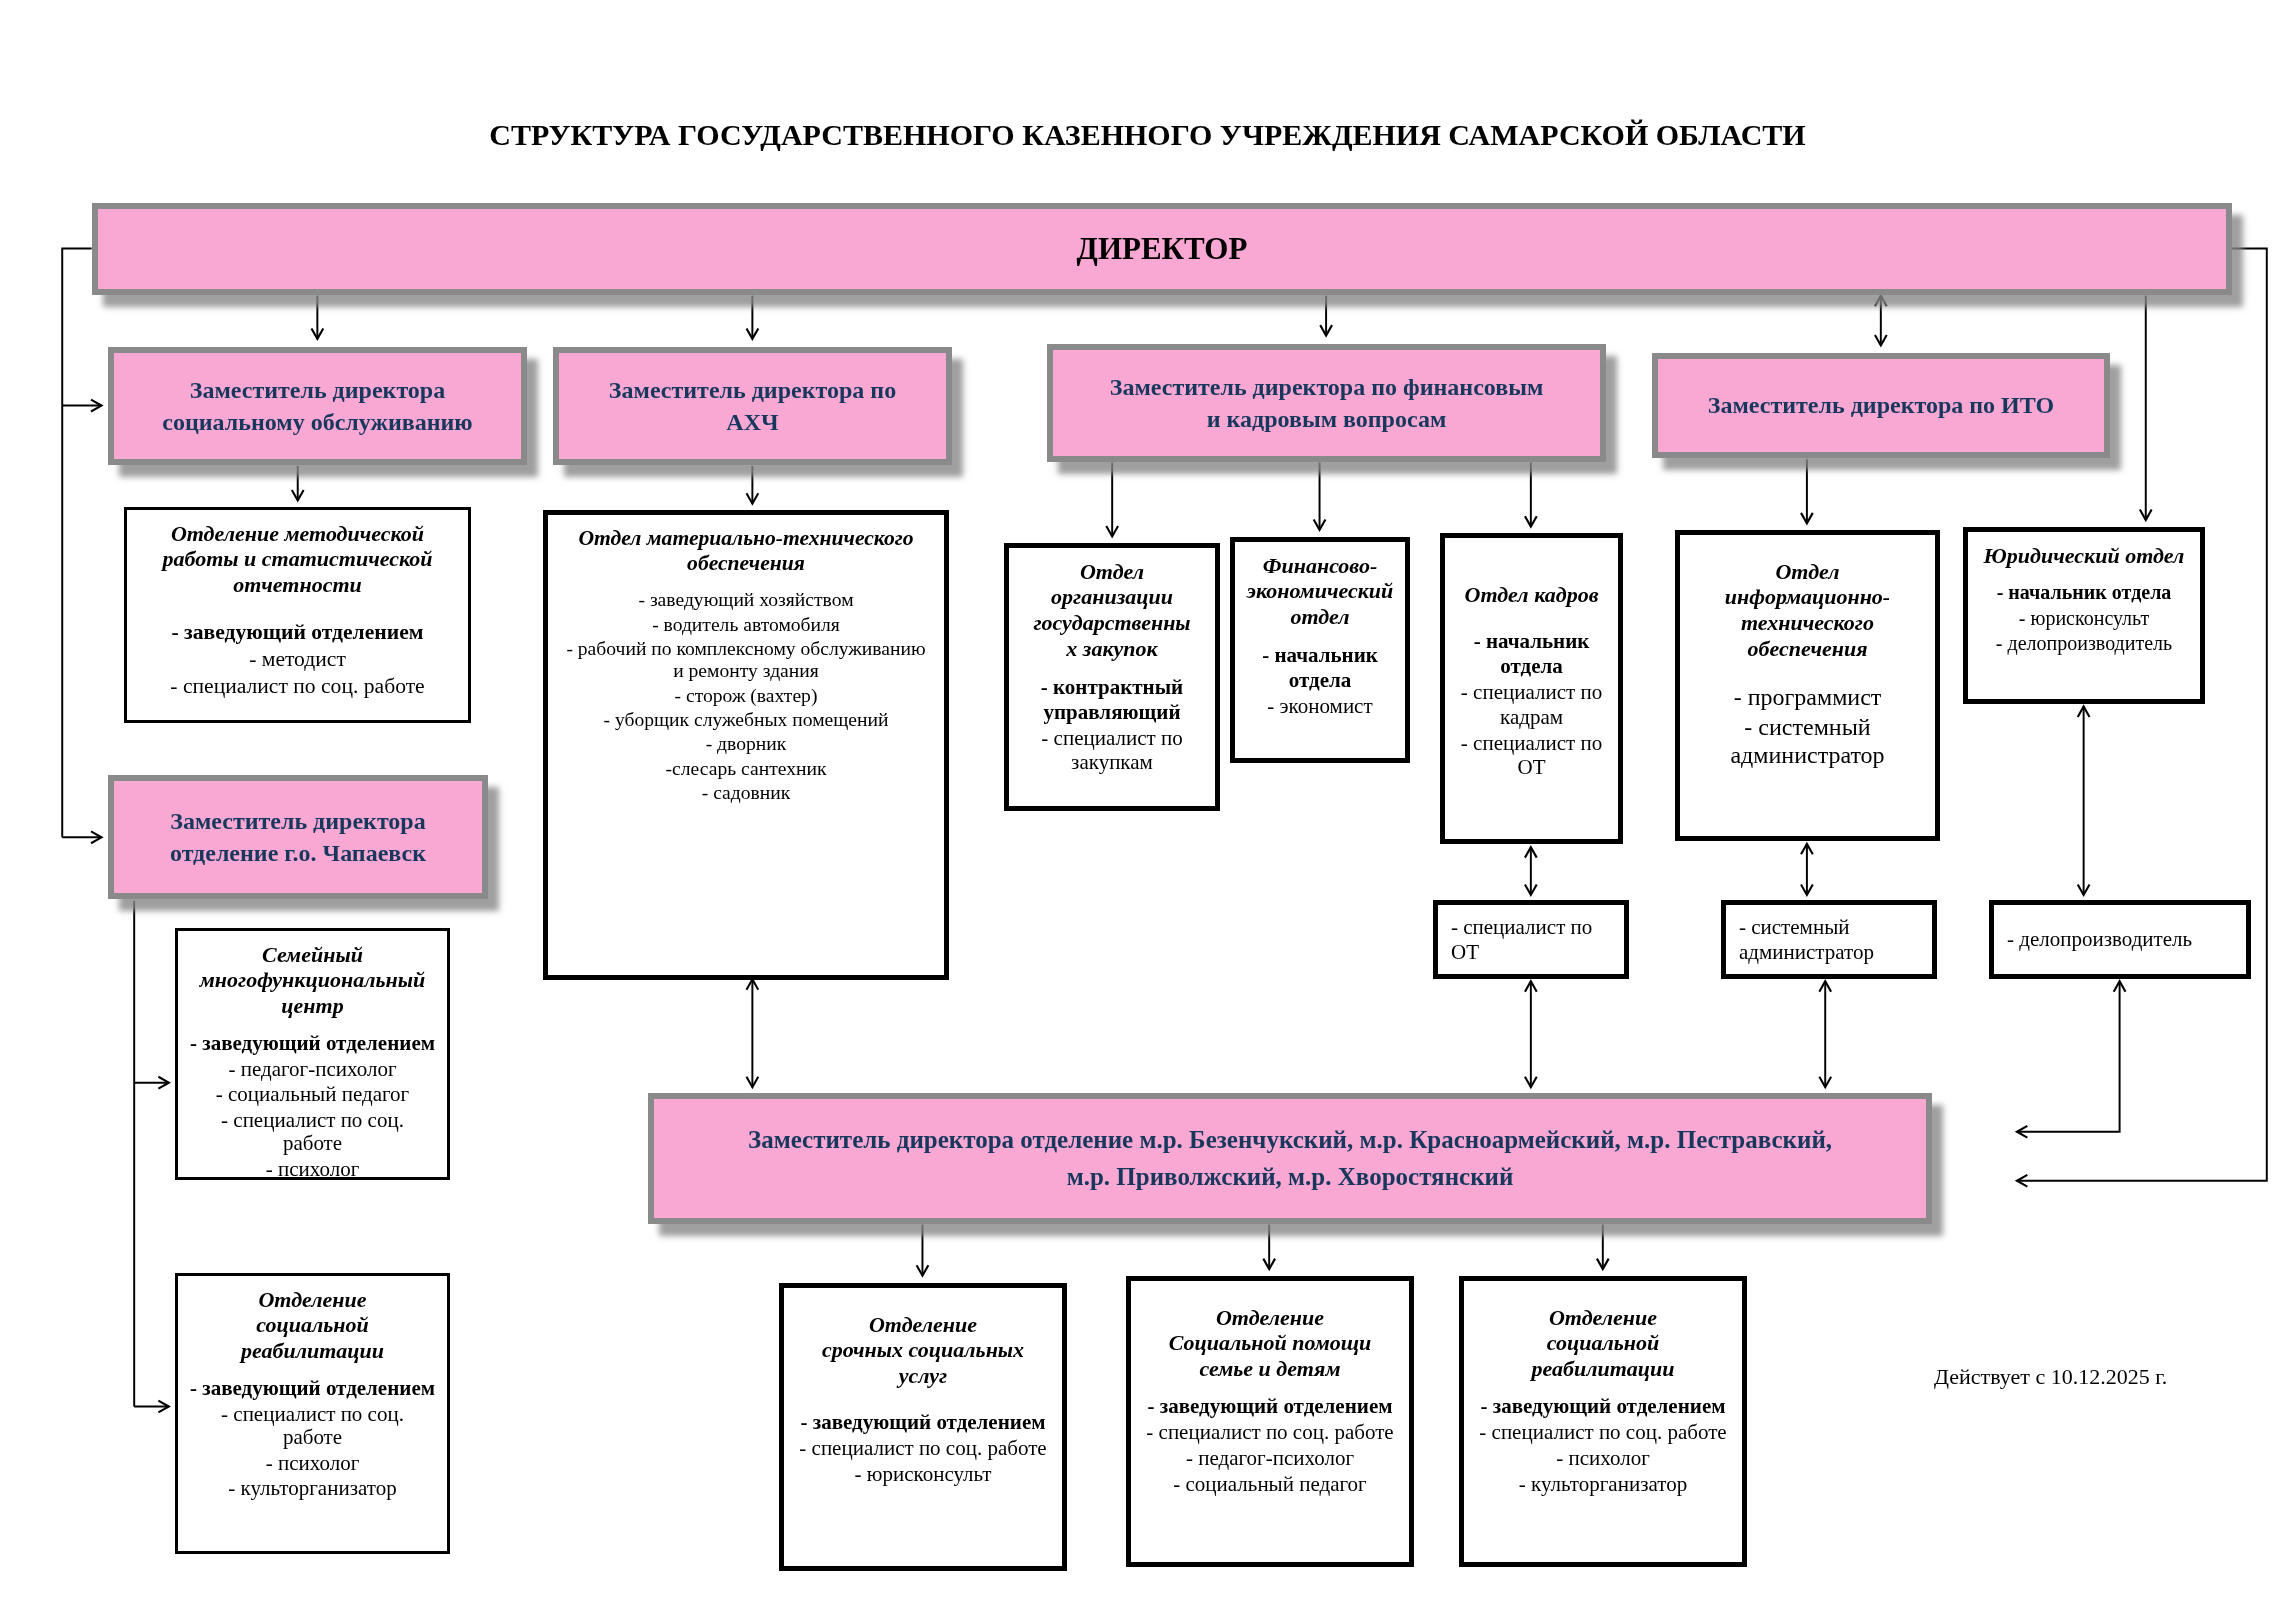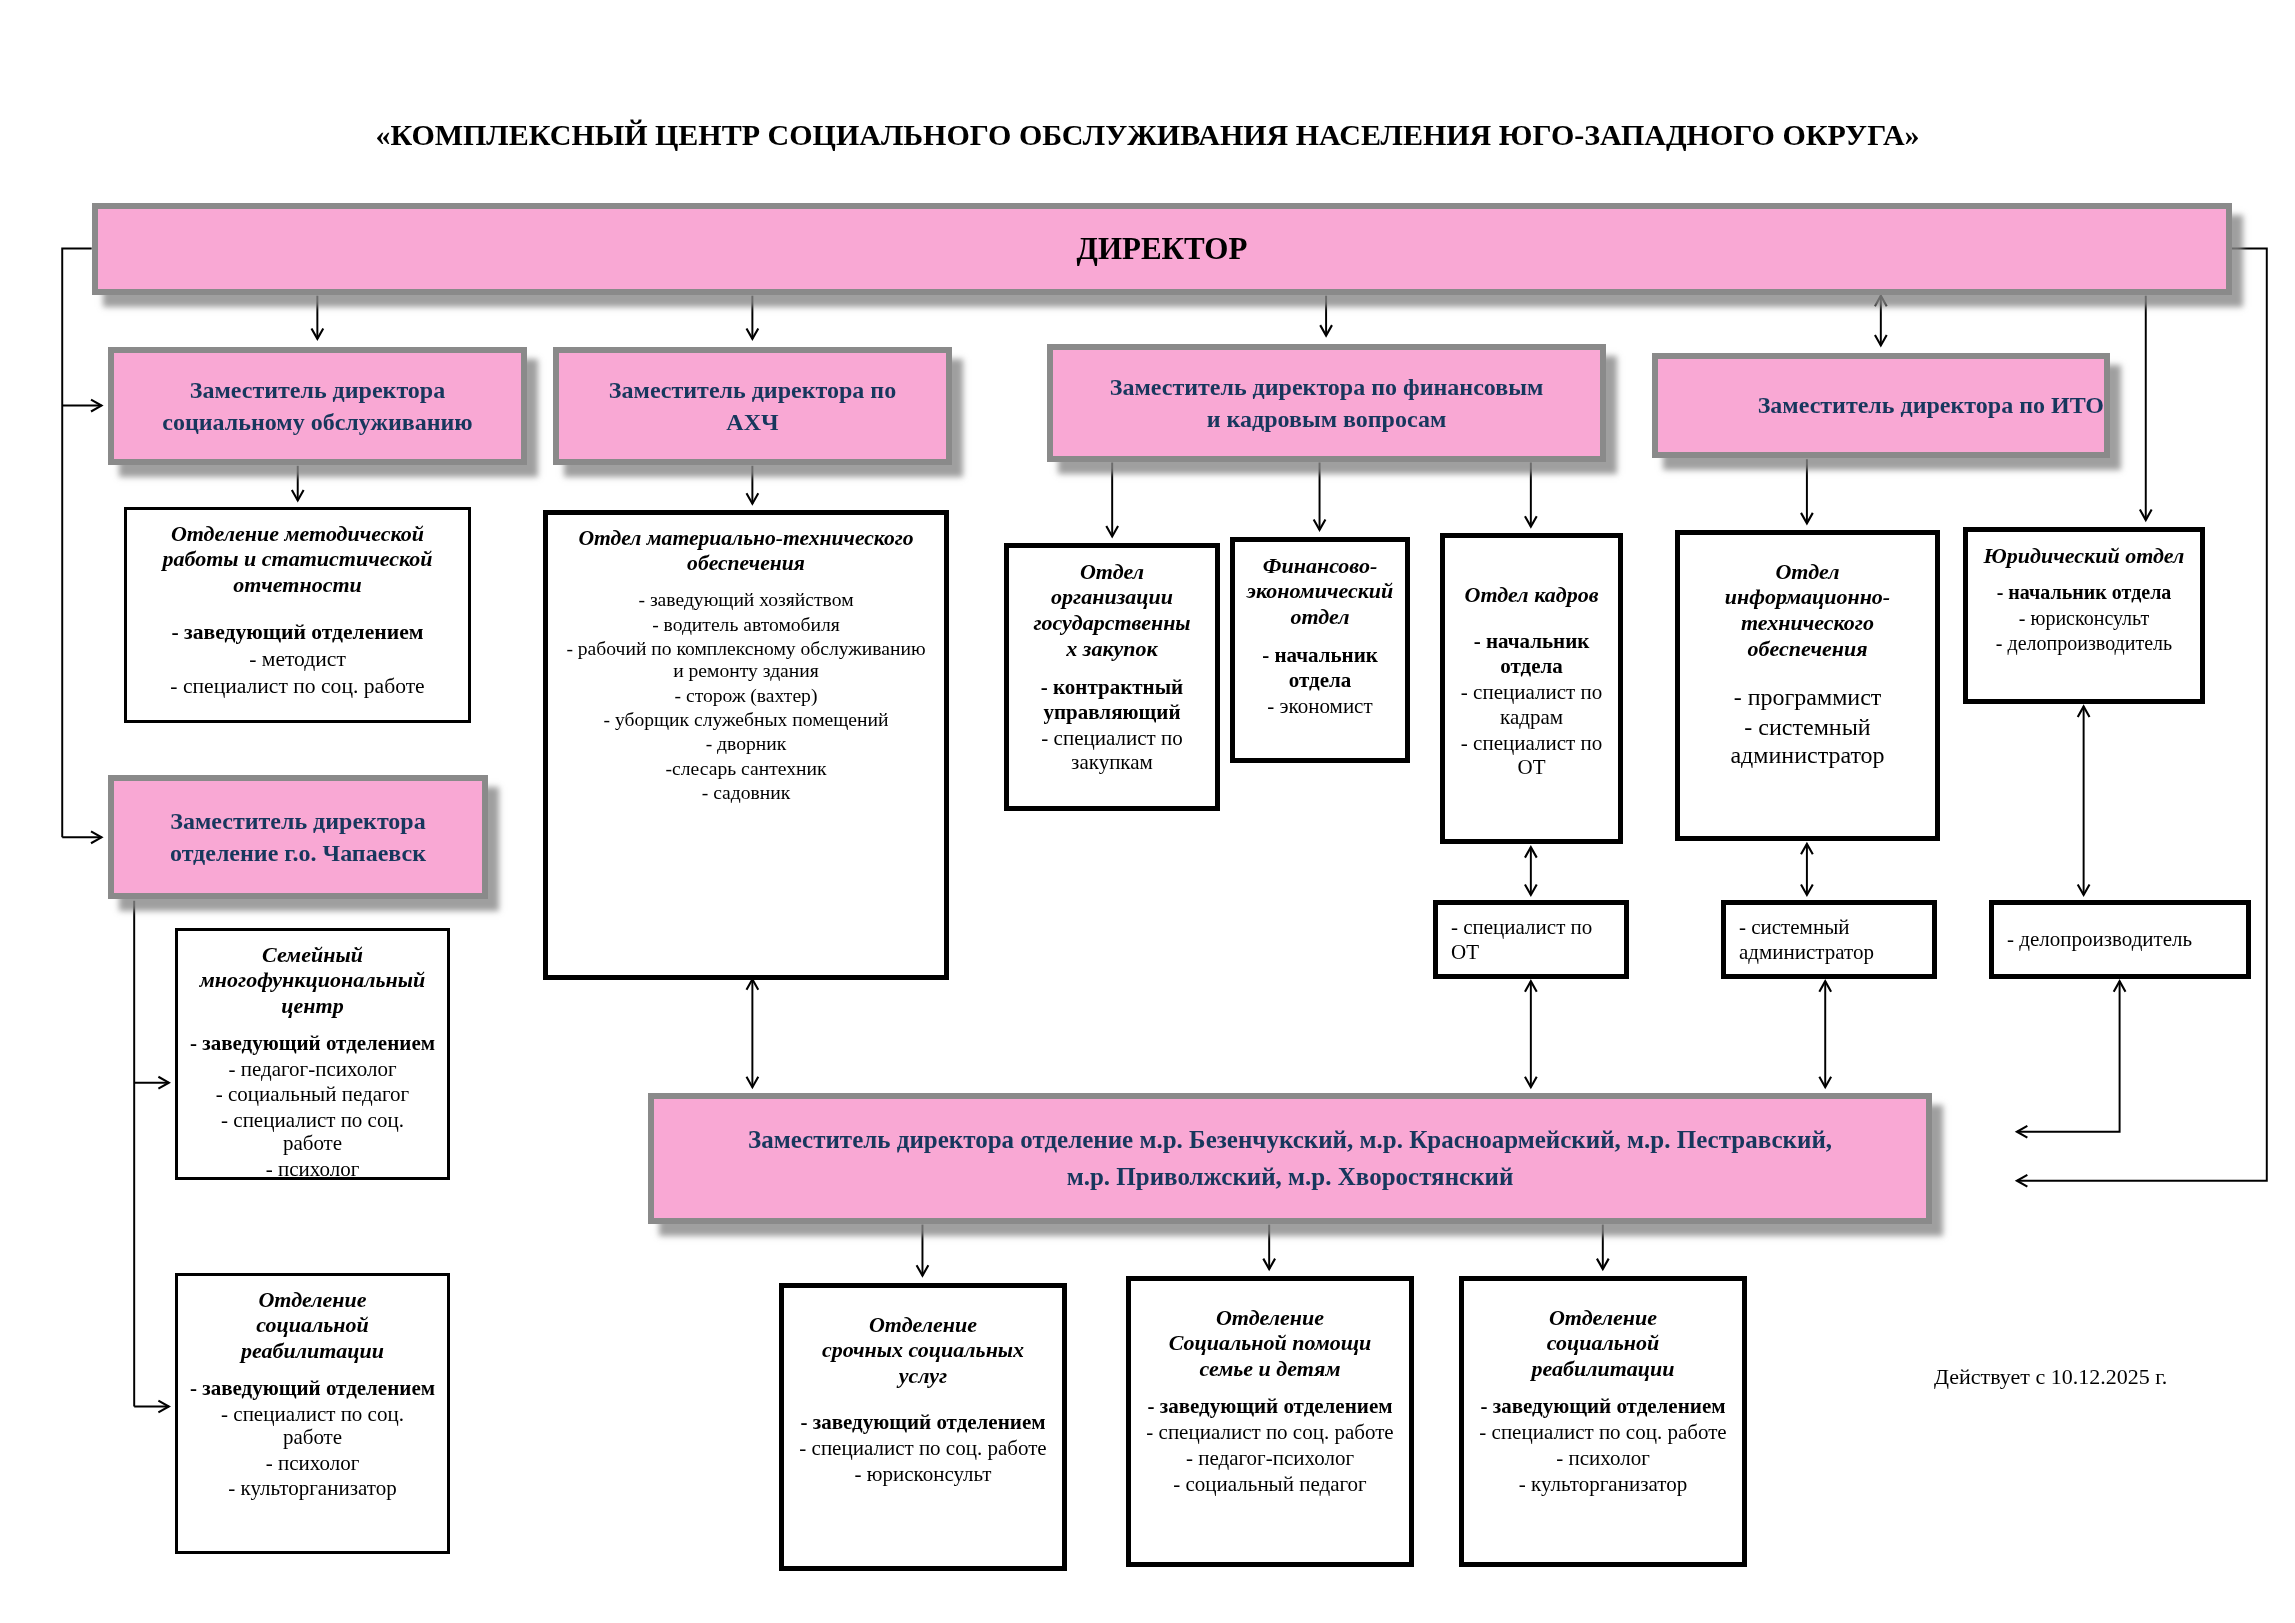--- a/index.html
+++ b/index.html
@@ -75,40 +75,41 @@
 
       <polyline points="3410,380 3465,380 3465,1805 3083,1805" marker-end="url(#ah)"></polyline>
 
       <line x1="1410" y1="1872" x2="1410" y2="1950" marker-end="url(#ah)"></line>
       <line x1="1940" y1="1872" x2="1940" y2="1940" marker-end="url(#ah)"></line>
       <line x1="2450" y1="1872" x2="2450" y2="1940" marker-end="url(#ah)"></line>
     </g>
   </svg>
 
   <div class="page-title">
+    <div>СТРУКТУРА ГОСУДАРСТВЕННОГО КАЗЕННОГО УЧРЕЖДЕНИЯ САМАРСКОЙ ОБЛАСТИ</div>
     <div>«КОМПЛЕКСНЫЙ ЦЕНТР СОЦИАЛЬНОГО ОБСЛУЖИВАНИЯ НАСЕЛЕНИЯ ЮГО-ЗАПАДНОГО ОКРУГА»</div>
   </div>
 
   <div class="ybox director-label" style="left:92px;top:203px;width:2140px;height:92px;">
     <span>ДИРЕКТОР</span>
   </div>
 
   <div class="ybox deputy" style="left:108px;top:347px;width:419px;height:118px;">
     <span>Заместитель директора
 социальному обслуживанию</span>
   </div>
   <div class="ybox deputy" style="left:553px;top:347px;width:399px;height:118px;">
     <span>Заместитель директора по
 АХЧ</span>
   </div>
   <div class="ybox deputy" style="left:1047px;top:344px;width:559px;height:118px;">
     <span>Заместитель директора по финансовым
 и кадровым вопросам</span>
   </div>
-  <div class="ybox deputy" style="left:1652px;top:353px;width:458px;height:105px;justify-content:flex-end;">
+  <div class="ybox deputy" style="left:1652px;top:353px;width:458px;height:105px;">
     <span>Заместитель директора по ИТО</span>
   </div>
 
   <div class="wbox thin" style="left:124px;top:507px;width:347px;height:216px;">
     <div class="wtitle">Отделение методической
 работы и статистической
 отчетности</div>
     <div class="roles">
       <div class="role bold">- заведующий отделением</div>
       <div class="role">- методист</div>

